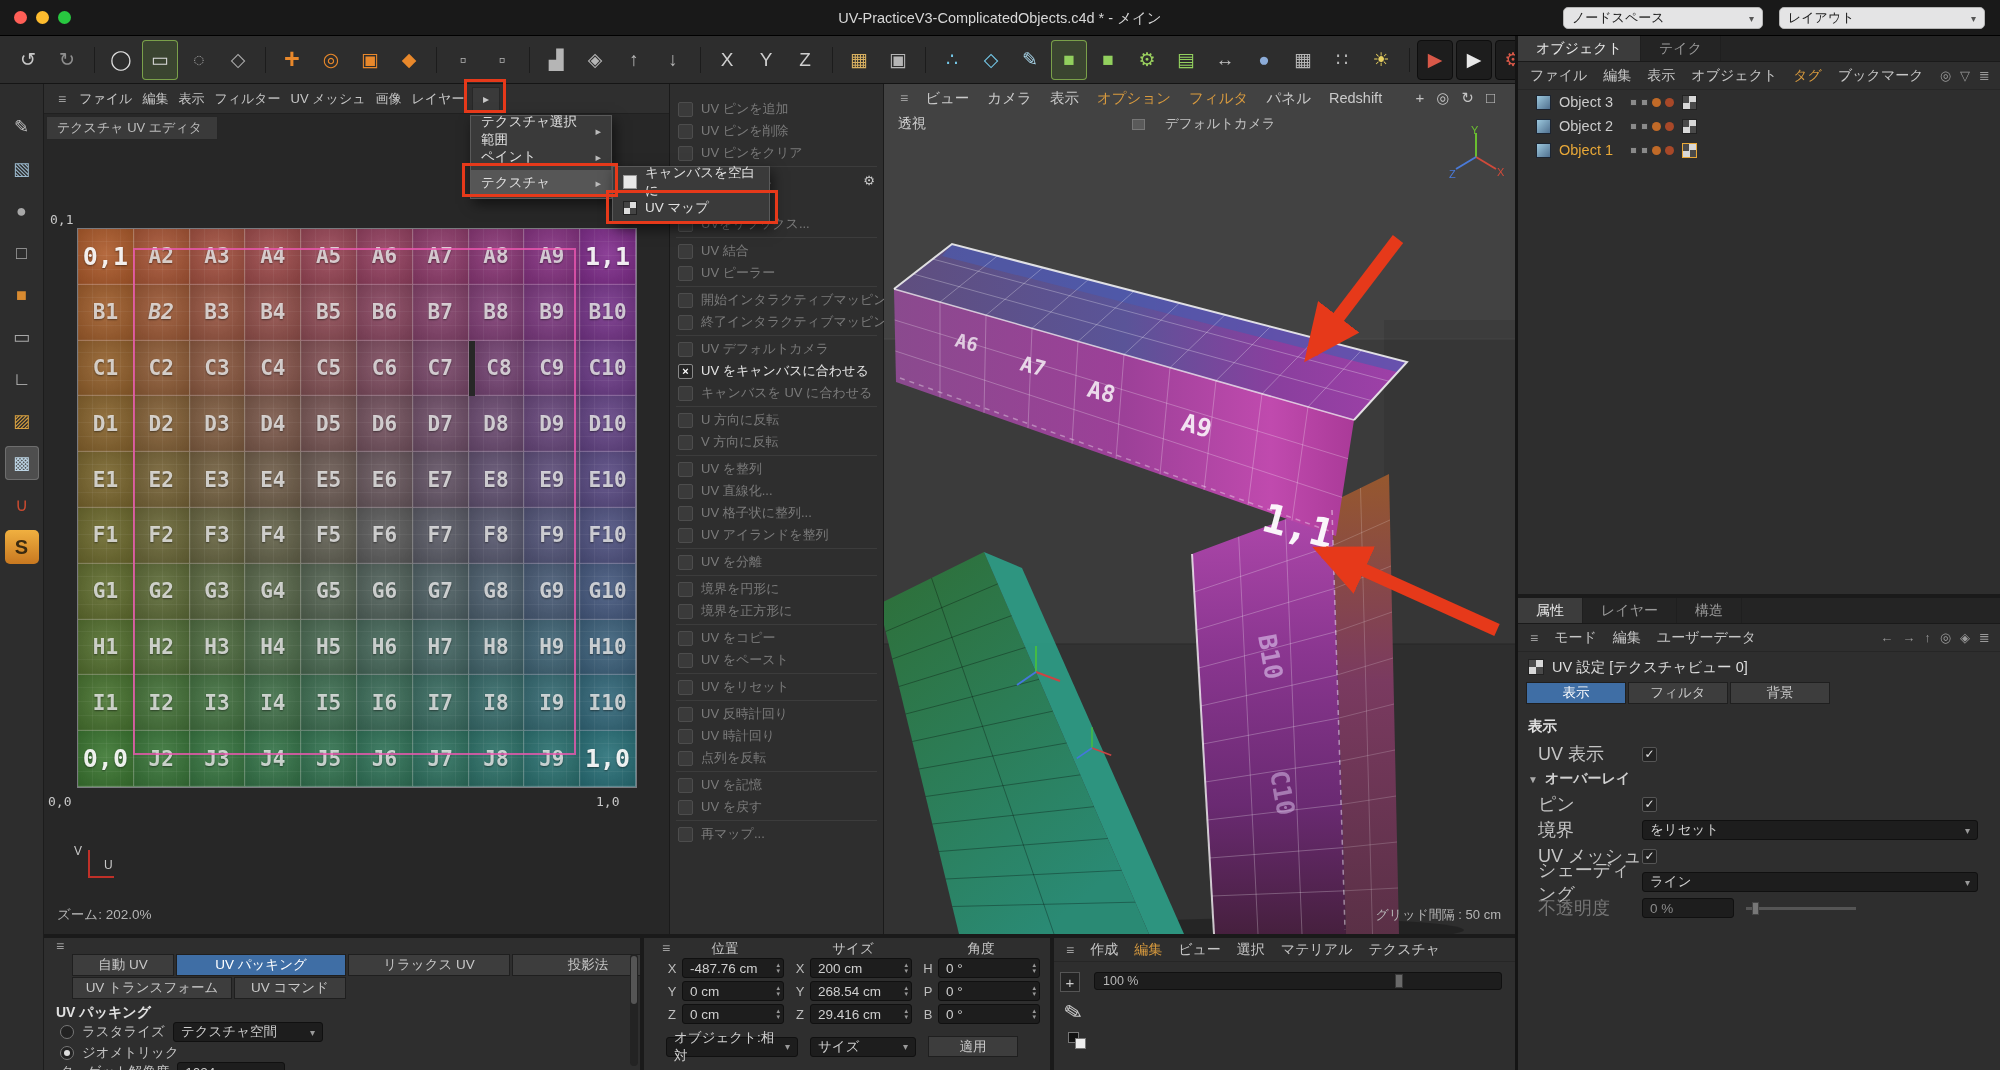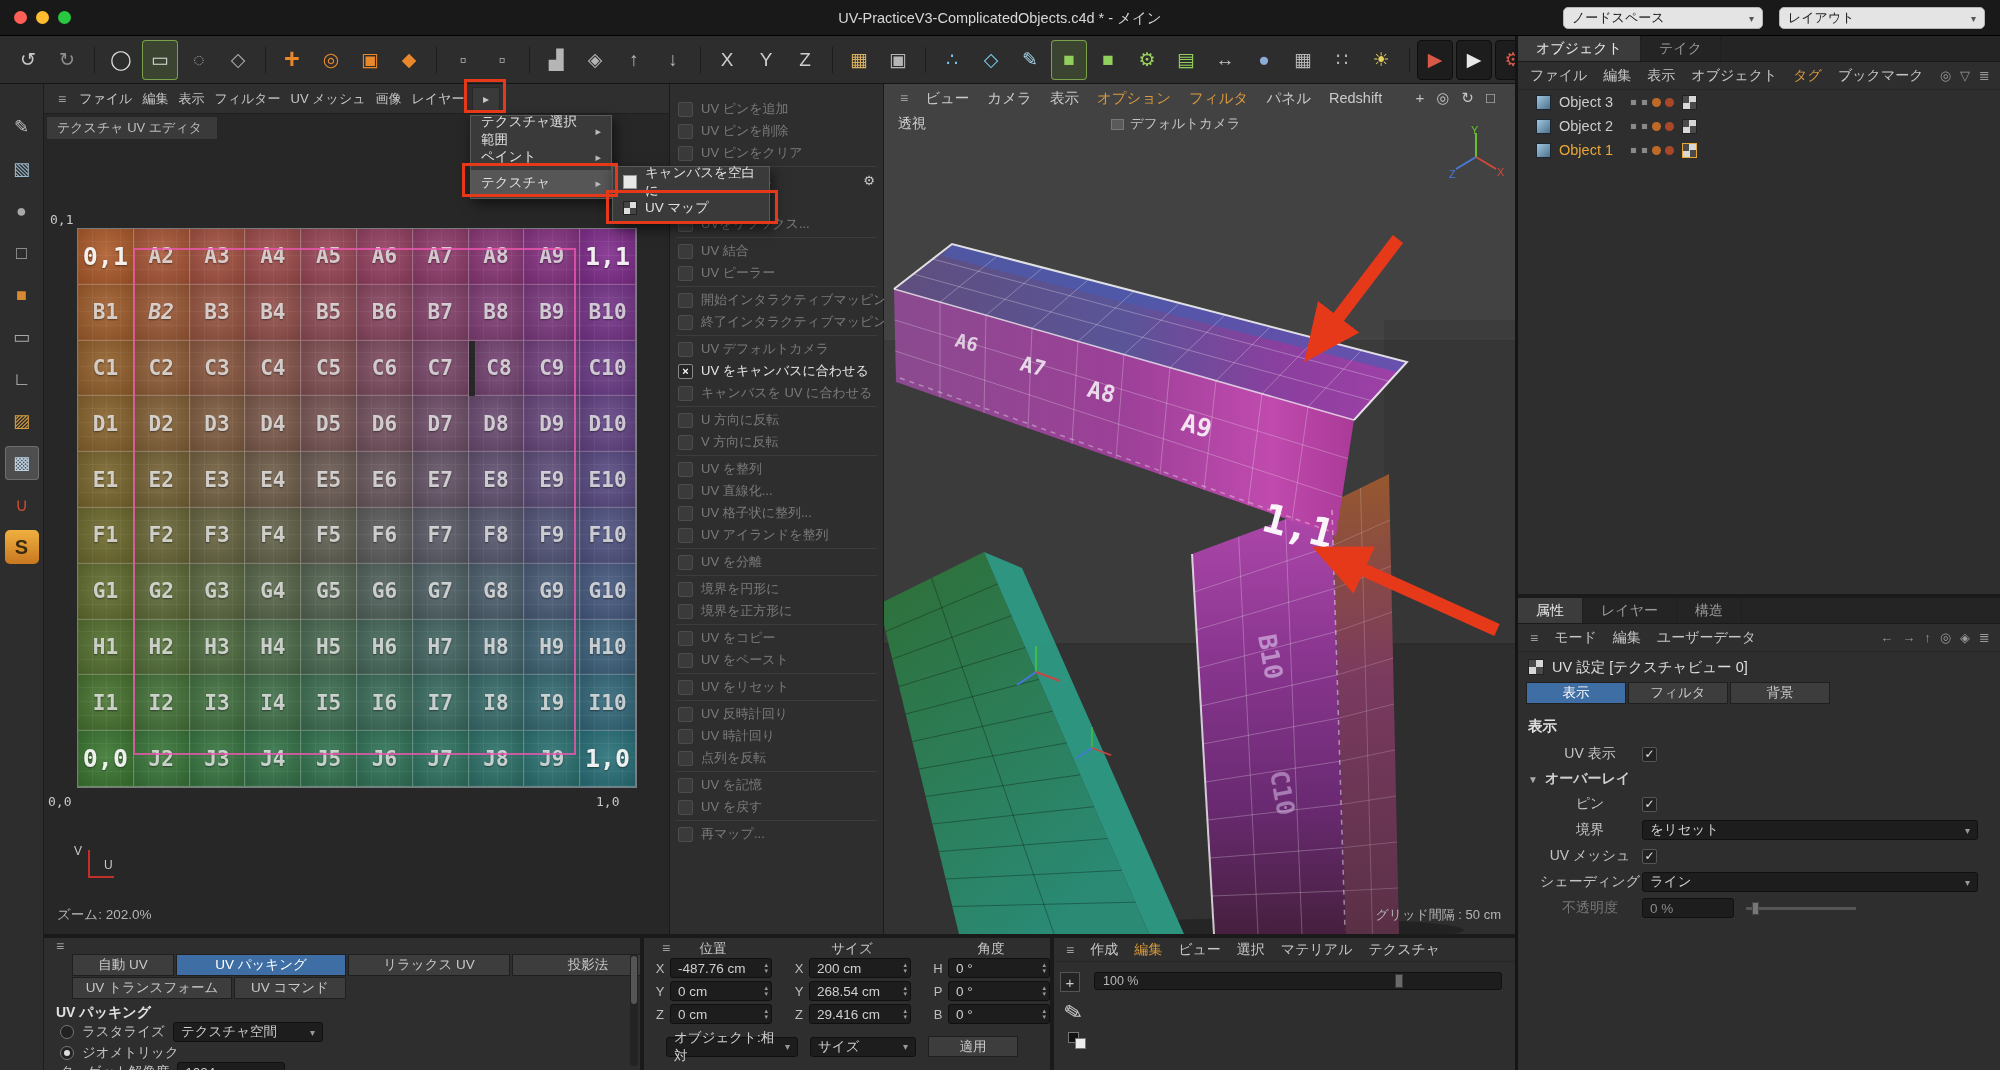--- a/index.html
+++ b/index.html
@@ -94,21 +94,21 @@
 
   
   #viewport{position:absolute;left:884px;top:84px;width:631px;height:850px;background:#3a3a3a;overflow:hidden;}
   #vp-scene{position:absolute;left:0;top:0;}
   #vp-menubar{position:absolute;left:0;top:0;width:100%;height:28px;display:flex;align-items:center;padding-left:8px;z-index:5;}
   .vp-menu-item{font-size:14.5px;color:#cacaca;padding:0 9px;}
   .vp-menu-item.accent{color:#d89a3e;}
   #vp-icons{position:absolute;right:20px;top:5px;display:flex;gap:12px;z-index:6;color:#c4c4c4;font-size:15px;}
   #vp-subbar{position:absolute;left:0;top:28px;width:100%;height:26px;z-index:5;}
   #vp-projection{position:absolute;left:14px;top:3px;font-size:14px;color:#cfcfcf;}
-  #vp-camera{position:absolute;left:227px;top:3px;display:flex;align-items:center;gap:6px;font-size:13.5px;color:#c4c4c4;}
+  #vp-camera{position:absolute;left:248px;top:3px;display:flex;align-items:center;gap:20px;font-size:13.5px;color:#c4c4c4;}
   .cam-ico{width:13px;height:11px;background:#5a5a5a;border:1px solid #777;}
   #vp-gizmo{position:absolute;right:10px;top:40px;z-index:5;}
   #vp-gridinfo{position:absolute;right:14px;bottom:10px;font-size:13px;color:#b5b5b5;z-index:5;}
   .vplab{fill:#ffffff;font-family:"DejaVu Sans Mono",monospace;font-weight:bold;}
   .vplab2{fill:#e0c8f0;font-family:"DejaVu Sans Mono",monospace;font-weight:bold;}
 
   
   #split-v{position:absolute;left:1515px;top:36px;width:3px;height:1034px;background:#141414;}
   #right-panel{position:absolute;left:1518px;top:36px;width:482px;height:1034px;background:#2e2e2e;}
   .panel-tabs{height:26px;background:#242424;display:flex;border-bottom:1px solid #1a1a1a;}
@@ -138,21 +138,21 @@
   #attr-subtabs{position:absolute;left:8px;top:646px;display:flex;gap:2px;}
   .seg{height:22px;background:#3d3d3d;border:1px solid #1f1f1f;color:#c8c8c8;font-size:13.5px;
     display:flex;align-items:center;justify-content:center;flex:none;}
   .seg.active{background:#3f6ea5;color:#fff;}
   .seg.sub{width:100px;}
   #attr-body{position:absolute;left:0;top:676px;width:100%;}
   .attr-section{font-size:14.5px;font-weight:bold;color:#e0e0e0;padding:5px 0 5px 10px;}
   .attr-subsection{display:flex;gap:7px;align-items:center;height:24px;padding-left:10px;font-size:14px;color:#d0d0d0;font-weight:bold;}
   .tri{font-size:10px;color:#aaa;}
   .attr-row{display:flex;align-items:center;height:26px;padding-left:20px;}
-  .attr-label{width:104px;flex:none;font-size:14px;color:#c4c4c4;text-align:center;}
+  .attr-label{width:104px;flex:none;font-size:18px;color:#c4c4c4;}
   .attr-row.dim .attr-label{color:#767676;}
   .chk{width:15px;height:15px;background:#222;border:1px solid #555;border-radius:2px;color:#e8e8e8;font-size:12px;
     display:flex;align-items:center;justify-content:center;}
   .dd{height:20px;background:#1d1d1d;border:1px solid #101010;border-radius:3px;display:flex;align-items:center;
     padding:0 7px;font-size:13.5px;color:#cfcfcf;}
   .dd .arr{margin-left:auto;color:#9a9a9a;font-size:10px;padding-left:6px;}
   .dd.wide{width:336px;}
   .field{height:20px;background:#1d1d1d;border:1px solid #101010;border-radius:3px;display:flex;align-items:center;
     padding:0 7px;font-size:13.5px;color:#cfcfcf;}
   .field.opac{width:92px;color:#8a8a8a;}
@@ -169,21 +169,21 @@
   .uvt-row{position:absolute;left:16px;display:flex;align-items:center;gap:8px;font-size:13.5px;color:#c4c4c4;}
   #uvt-row1{top:84px;} #uvt-row2{top:106px;} #uvt-row3{top:124px;}
   .radio{width:14px;height:14px;border-radius:50%;border:1px solid #777;background:#222;position:relative;flex:none;}
   .radio.on::after{content:'';position:absolute;inset:3px;border-radius:50%;background:#ddd;}
   .dd.ts{width:150px;} .field.res{width:108px;}
   #uvt-scroll{position:absolute;right:2px;top:16px;width:8px;height:112px;background:#232323;border-radius:4px;}
   #uvt-scroll .vthumb{position:absolute;left:1px;top:2px;width:6px;height:48px;background:#555;border-radius:3px;}
   #split-b1{position:absolute;left:640px;top:938px;width:4px;height:132px;background:#1a1a1a;}
   #coords{position:absolute;left:644px;top:938px;width:406px;height:132px;background:#2e2e2e;overflow:hidden;}
   #coord-burger{position:absolute;left:10px;top:2px;}
-  #coord-cols{position:absolute;left:10px;top:2px;display:flex;gap:21px;}
+  #coord-cols{position:absolute;left:22px;top:2px;display:flex;gap:10px;}
   .coord-col{width:118px;}
   .coord-header{text-align:center;font-size:13.5px;color:#c8c8c8;height:18px;line-height:18px;}
   .coord-row{display:flex;align-items:center;height:20px;margin-bottom:3px;gap:4px;}
   .coord-axis{width:12px;text-align:center;font-size:13px;color:#bdbdbd;flex:none;}
   .field.coord{flex:1;padding-right:3px;}
   .stepper{display:flex;flex-direction:column;margin-left:auto;color:#999;font-size:7px;line-height:6px;}
   #coord-footer{position:absolute;left:22px;top:98px;display:flex;gap:12px;align-items:center;}
   .dd.mode{width:132px;} .dd.size{width:106px;}
   .btn{width:90px;height:21px;background:#3d3d3d;border:1px solid #1f1f1f;color:#c8c8c8;font-size:13.5px;
     display:flex;align-items:center;justify-content:center;}

